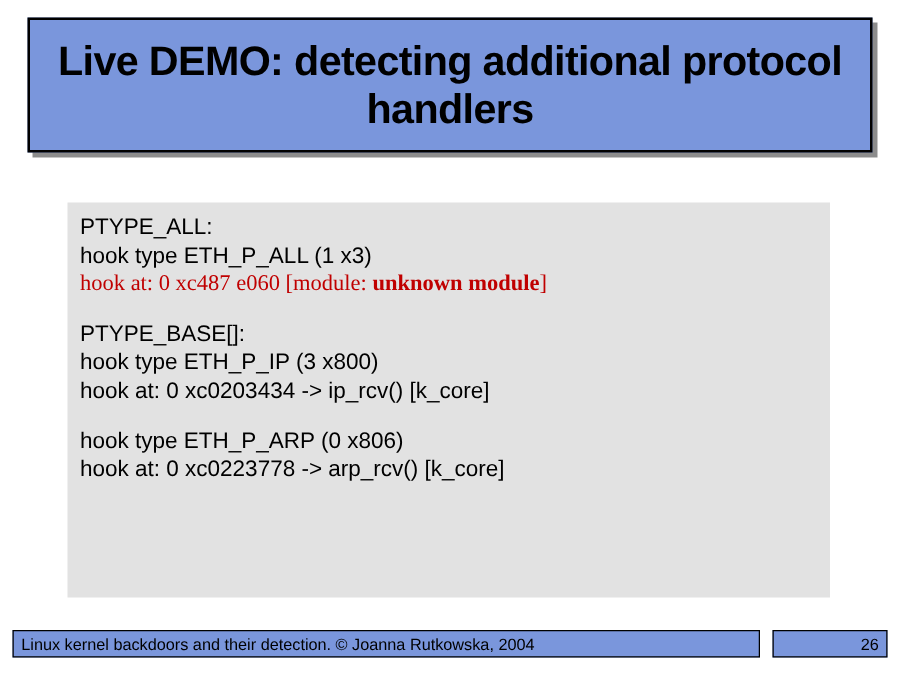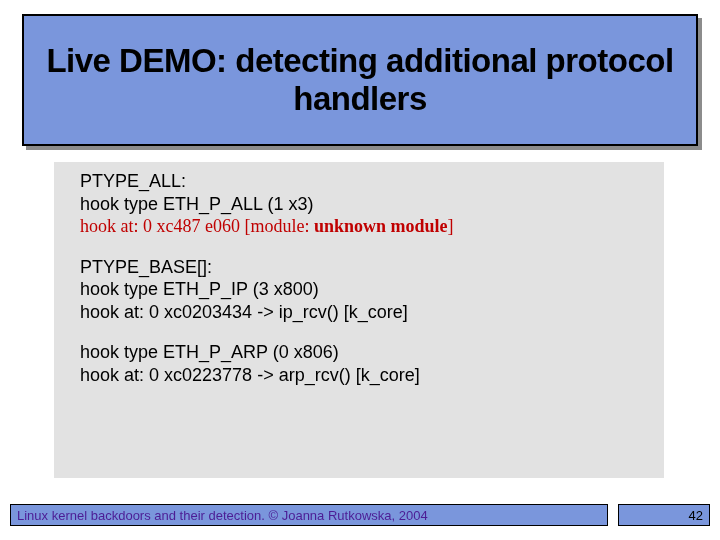--- a/index.html
+++ b/index.html
@@ -15,21 +15,21 @@
     position: relative;
     width: 720px;
     height: 540px;
     box-sizing: border-box;
   }
   .title-box {
     position: absolute;
     top: 14px;
     left: 22px;
     width: 676px;
-    height: 132px;
+    height: 108px;
     background: #7a96dc;
     border: 2px solid #000;
     box-shadow: 4px 4px 0 rgba(0,0,0,0.45);
     display: flex;
     align-items: center;
     justify-content: center;
     text-align: center;
     box-sizing: border-box;
     padding: 6px 19px;
   }
@@ -43,21 +43,21 @@
     letter-spacing: -0.5px;
   }
   .code-box {
     position: absolute;
     top: 162px;
     left: 54px;
     width: 610px;
     height: 316px;
     background: #e2e2e2;
     box-sizing: border-box;
-    padding: 8px 10px 6px 26px;
+    padding: 8px 10px 6px 10px;
     font-family: Arial, Helvetica, sans-serif;
     font-size: 18px;
     line-height: 1.25;
     color: #000;
   }
   .code-block {
     margin-bottom: 18px;
   }
   .code-block:last-child {
     margin-bottom: 0;
@@ -70,21 +70,21 @@
     bottom: 14px;
     width: 598px;
     height: 22px;
     background: #7a96dc;
     border: 1px solid #000;
     box-sizing: border-box;
     display: flex;
     align-items: center;
     padding: 0 6px;
     font-size: 13px;
-    color: #4c1d95;
+    color: #000000;
   }
   .footer-right {
     position: absolute;
     right: 10px;
     bottom: 14px;
     width: 92px;
     height: 22px;
     background: #7a96dc;
     border: 1px solid #000;
     box-sizing: border-box;
@@ -127,16 +127,16 @@
       <div>hook at: 0 xc0223778 -&gt; arp_rcv() [k_core]</div>
     </div>
 
   </div>
 
   <div class="footer-left">
     <span>Linux kernel backdoors and their detection. © Joanna Rutkowska, 2004</span>
   </div>
 
   <div class="footer-right">
-    <span>42</span>
+    <span>26</span>
   </div>
 
 </div>
 
 </body></html>

